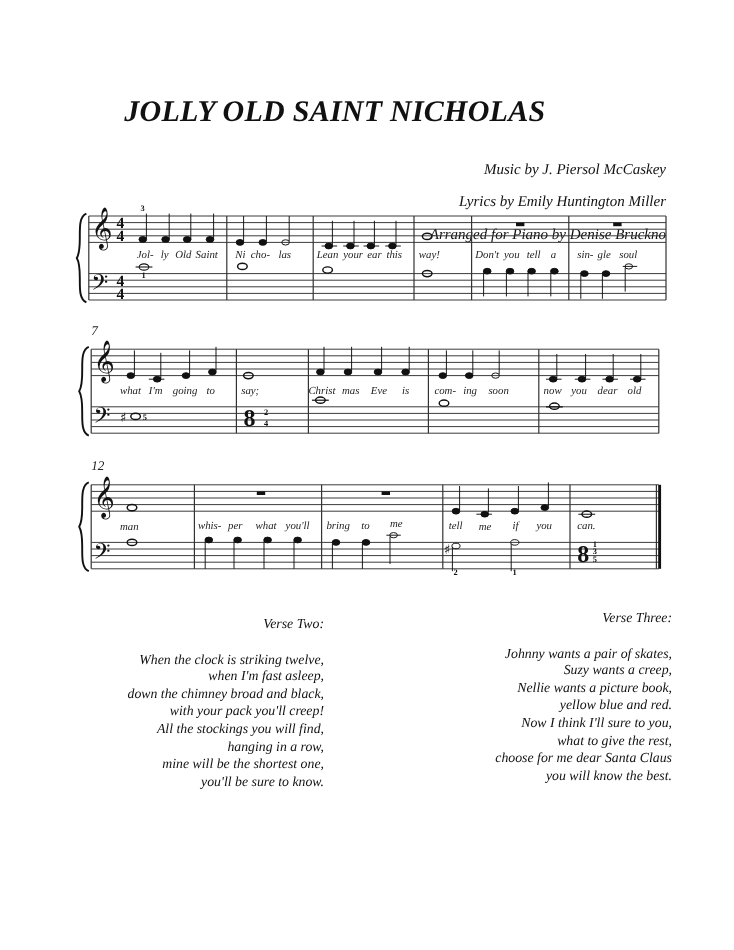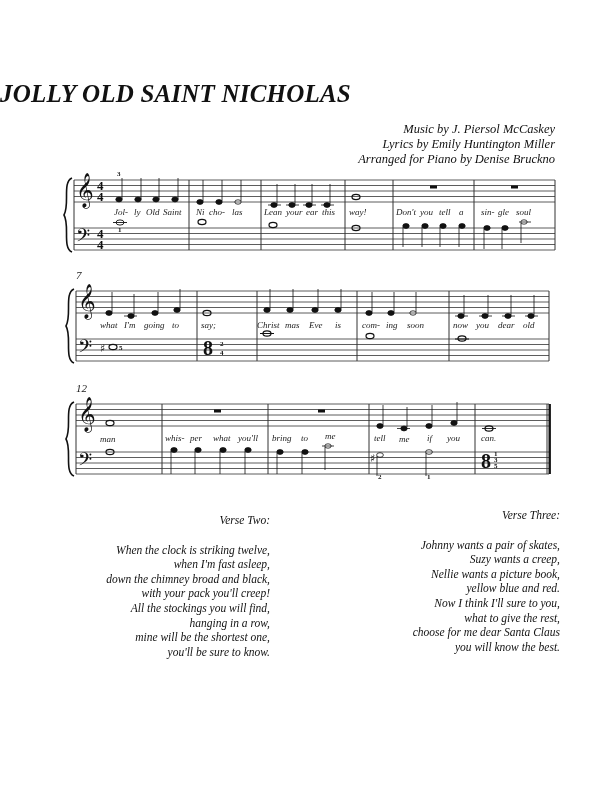--- a/index.html
+++ b/index.html
@@ -1,23 +1,23 @@
 <!DOCTYPE html>
 <html><head>
 <meta charset="utf-8">
 <style>
   html, body { margin:0; padding:0; background:#ffffff; }
   body { width:612px; height:792px; position:relative; overflow:hidden;
          font-family:"DejaVu Serif", "Liberation Serif", serif; color:#111; }
-  .title { position:absolute; left:0; width:558px; top:80px; text-align:left;
+  .title { position:absolute; left:0; width:558px; top:80px; text-align:center;
            font-family:"Liberation Serif", serif; font-style:italic; font-weight:bold;
            font-size:25px; letter-spacing:0.2px; }
   .credits { position:absolute; right:57px; top:122px; text-align:right;
              font-family:"Liberation Serif", serif; font-style:italic; font-size:12.5px; line-height:15px; }
-  .credits div { white-space:nowrap; }
+  .credits div { white-space:nowrap;margin-top:12px; }
   svg.score { position:absolute; left:0; top:0; }
   .lyric { font-family:"Liberation Serif", serif; font-style:italic; font-size:9px; fill:#222; }
   .mnum { font-family:"Liberation Serif", serif; font-style:italic; font-size:11px; fill:#222; }
   .finger { font-family:"Liberation Serif", serif; font-size:7px; fill:#111; font-weight:bold; }
   .verse { position:absolute; text-align:right; font-family:"Liberation Serif", serif;
            font-style:italic; font-size:11.5px; line-height:14.6px; }
   .verse .vtitle { margin-bottom:15px; }
   .verse .vline { white-space:nowrap; }
 </style>
 </head>

